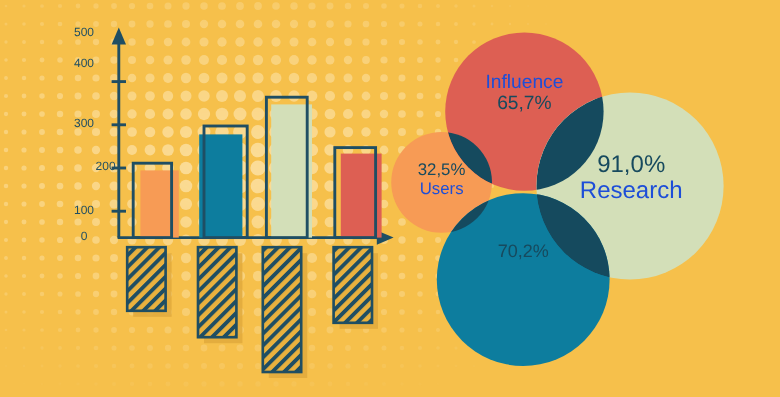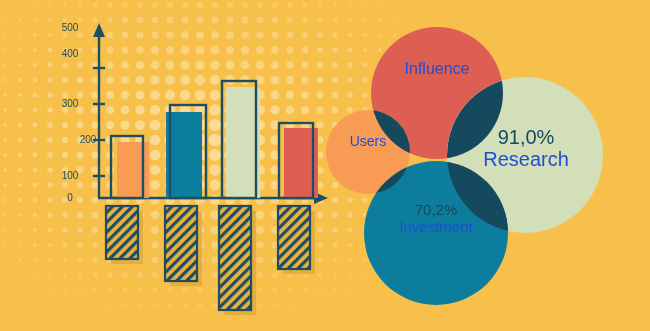--- a/index.html
+++ b/index.html
@@ -902,29 +902,30 @@
           <circle cx="437" cy="93" r="66" clip-path="url(#cInfl)"></circle>
         </g>
       <g clip-path="url(#cUsers)">
           <circle cx="436" cy="233" r="72" clip-path="url(#cInv)"></circle>
         </g>
     </g>
   </svg>
 
   <div class="lbl" style="left:378px;top:60px;width:118px;font-size:16px;">
     <span class="nm">Influence</span>
+    <span class="pct">65,7%</span>
   </div>
 
   <div class="lbl" style="left:330px;top:134px;width:76px;font-size:14px;">
+    <span class="pct">32,5%</span>
     <span class="nm">Users</span>
   </div>
 
   <div class="lbl" style="left:466px;top:126px;width:120px;font-size:20px;">
     <span class="pct">91,0%</span>
     <span class="nm">Research</span>
   </div>
 
   <div class="lbl" style="left:370px;top:202px;width:132px;font-size:15px;">
     <span class="pct">70,2%</span>
-    <span class="nm">Investment</span>
   </div>
 
 </div>
 
 </body></html>

